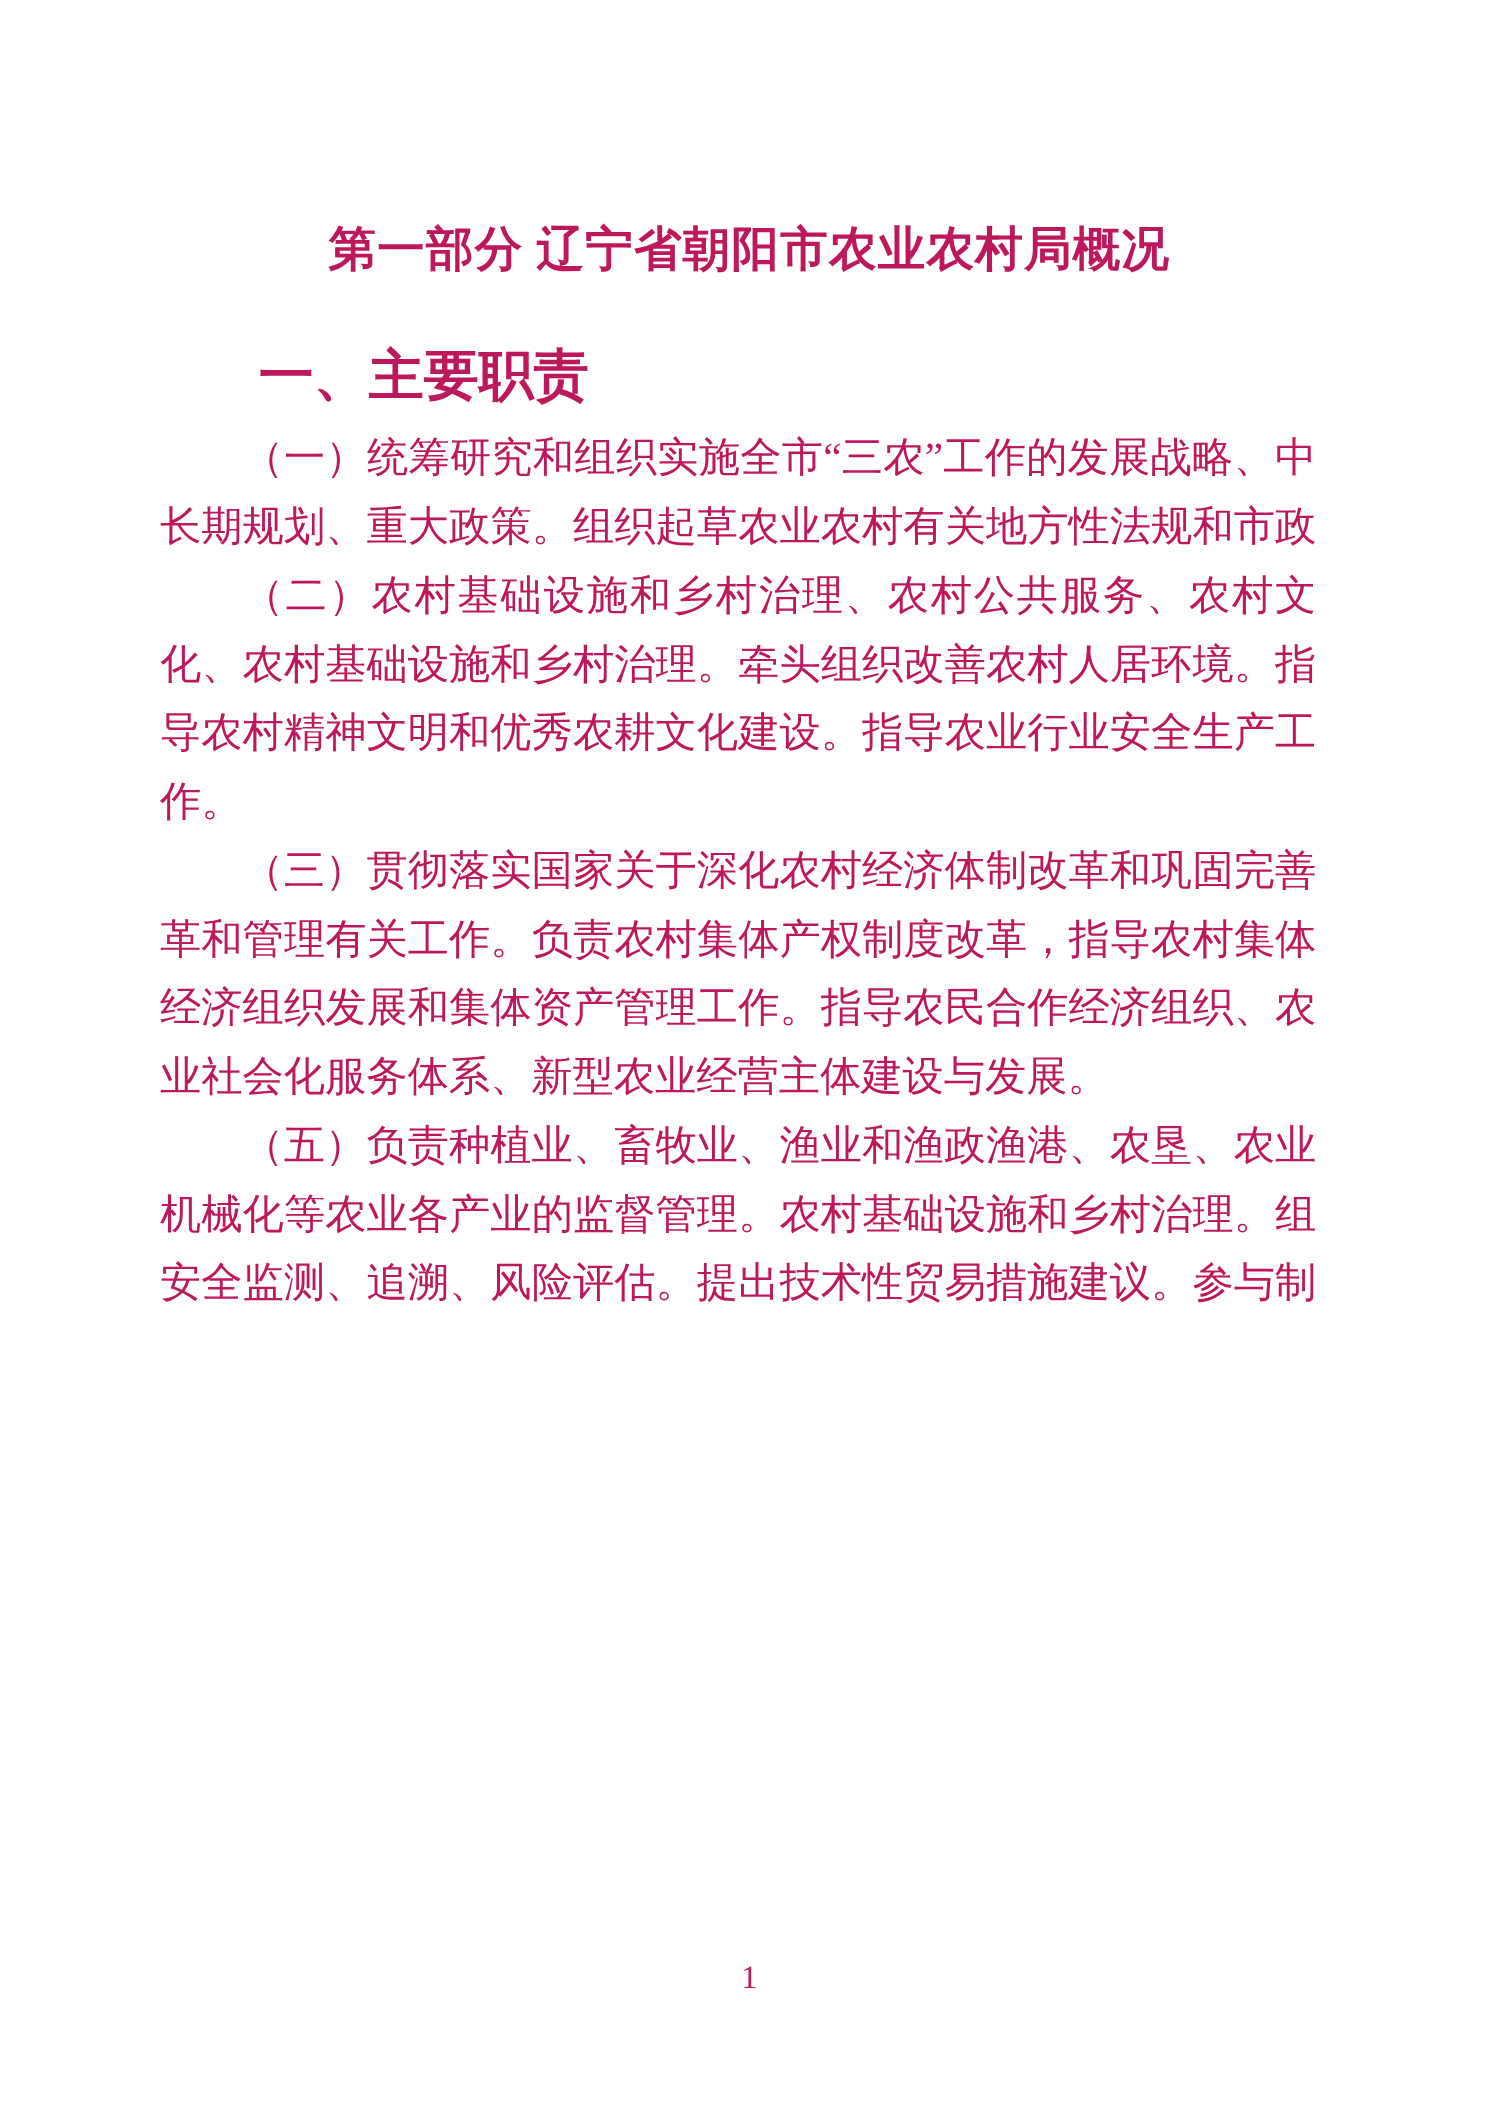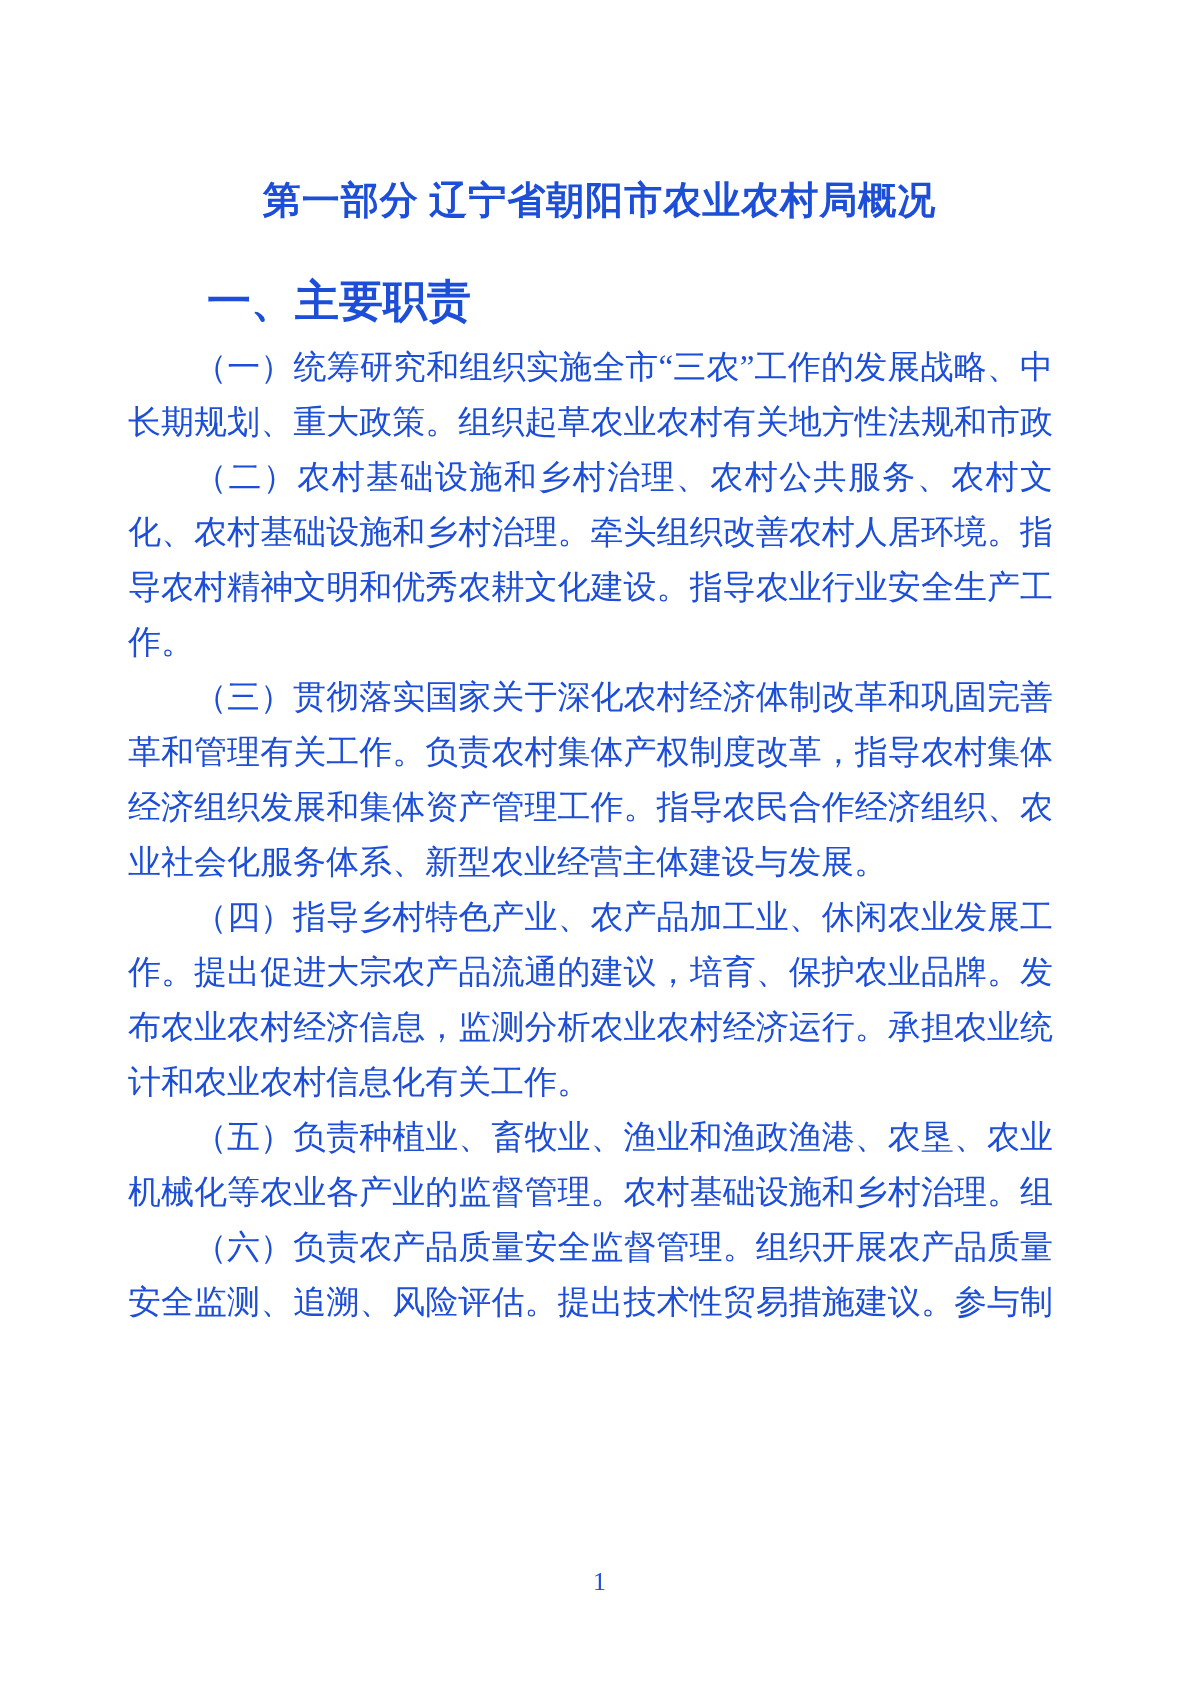--- a/index.html
+++ b/index.html
@@ -5,21 +5,21 @@
   html, body {
     margin: 0;
     padding: 0;
     background: #ffffff;
   }
   .page {
     position: relative;
     width: 1199px;
     height: 1696px;
     background: #ffffff;
-    color: #1d4ed8;
+    color: #be185d;
     overflow: hidden;
     margin: 0 auto;
   }
   .doc-title {
     position: absolute;
     top: 172px;
     left: 0;
     width: 100%;
     text-align: center;
     font-family: "Liberation Serif", "DejaVu Serif", serif;
@@ -96,34 +96,27 @@
       <div class="line">作。</div>
     </div>
 
     <div class="paragraph">
       <div class="line first full">（三）贯彻落实国家关于深化农村经济体制改革和巩固完善</div>
       <div class="line full">革和管理有关工作。负责农村集体产权制度改革，指导农村集体</div>
       <div class="line full">经济组织发展和集体资产管理工作。指导农民合作经济组织、农</div>
       <div class="line">业社会化服务体系、新型农业经营主体建设与发展。</div>
     </div>
 
-    <div class="paragraph">
-      <div class="line first full">（四）指导乡村特色产业、农产品加工业、休闲农业发展工</div>
-      <div class="line full">作。提出促进大宗农产品流通的建议，培育、保护农业品牌。发</div>
-      <div class="line full">布农业农村经济信息，监测分析农业农村经济运行。承担农业统</div>
-      <div class="line">计和农业农村信息化有关工作。</div>
-    </div>
 
     <div class="paragraph">
       <div class="line first full">（五）负责种植业、畜牧业、渔业和渔政渔港、农垦、农业</div>
       <div class="line full">机械化等农业各产业的监督管理。农村基础设施和乡村治理。组织</div>
     </div>
 
     <div class="paragraph">
-      <div class="line first full">（六）负责农产品质量安全监督管理。组织开展农产品质量</div>
       <div class="line full">安全监测、追溯、风险评估。提出技术性贸易措施建议。参与制</div>
     </div>
 
   </div>
 
   <div class="page-number">1</div>
 
 </div>
 
 </body></html>

